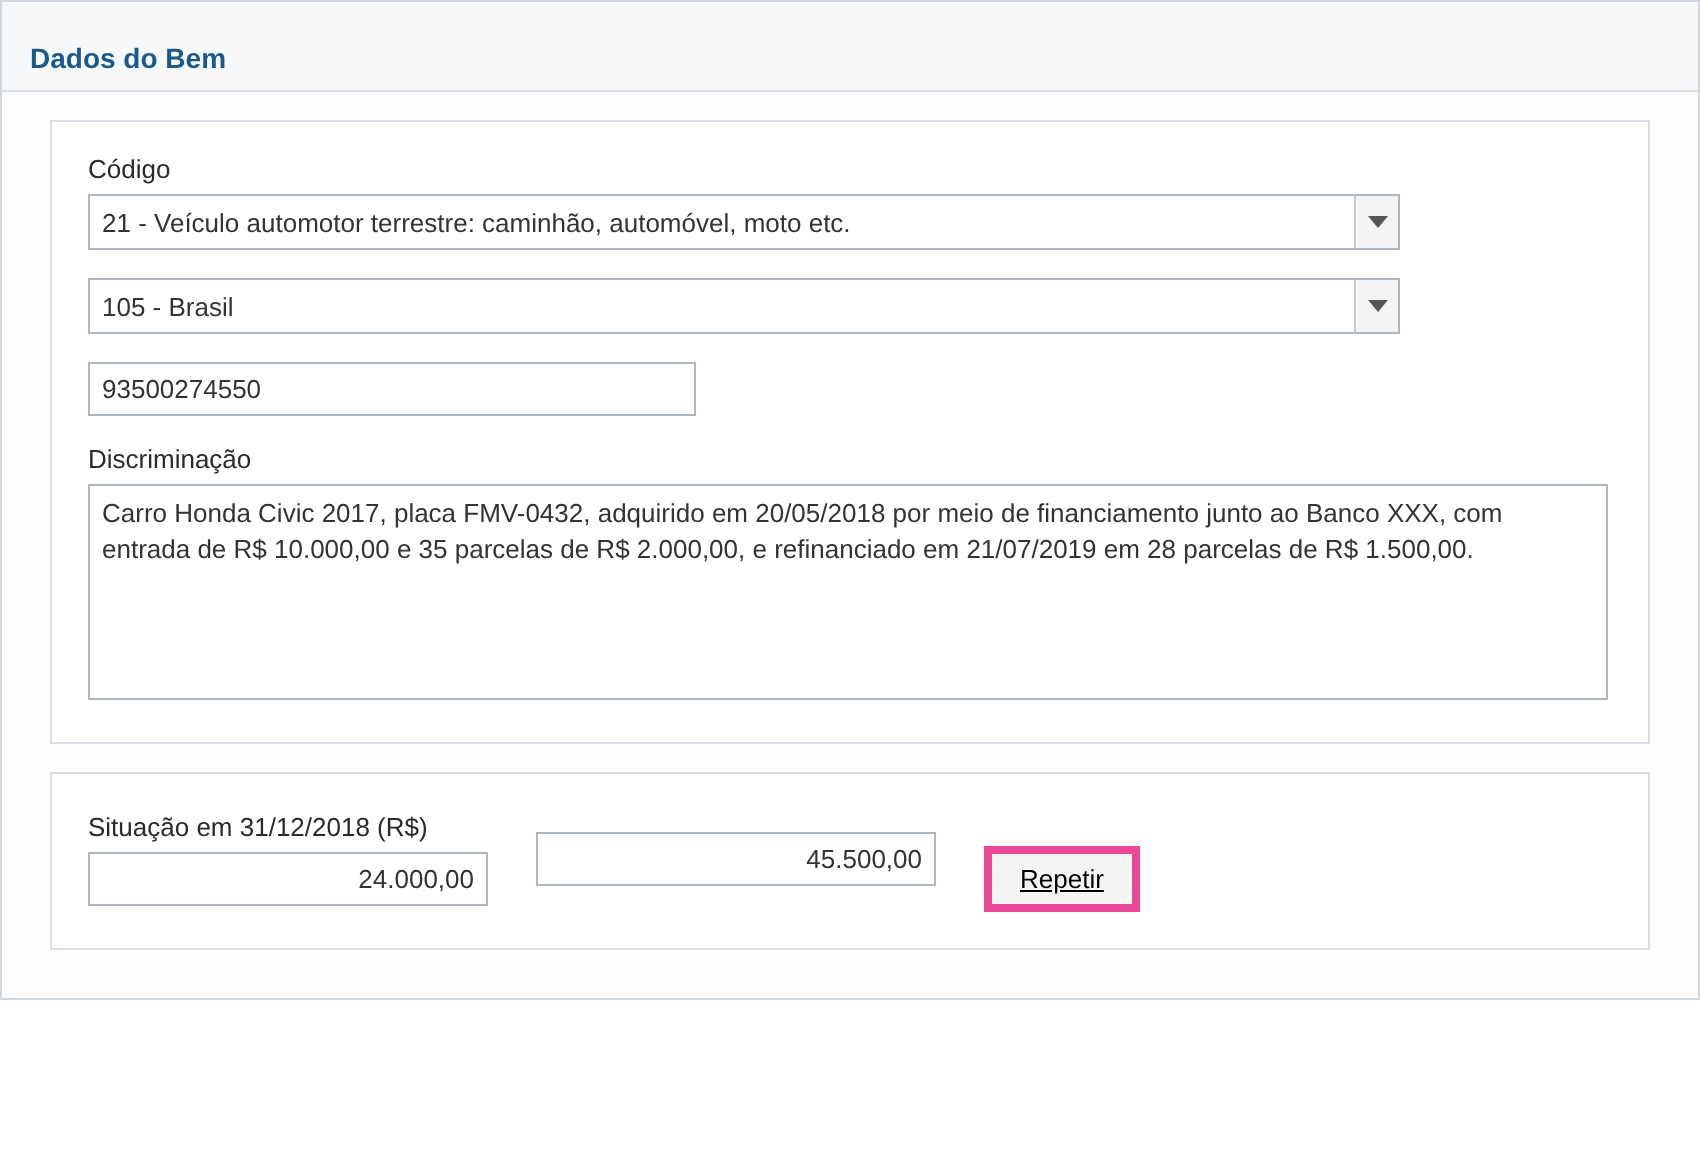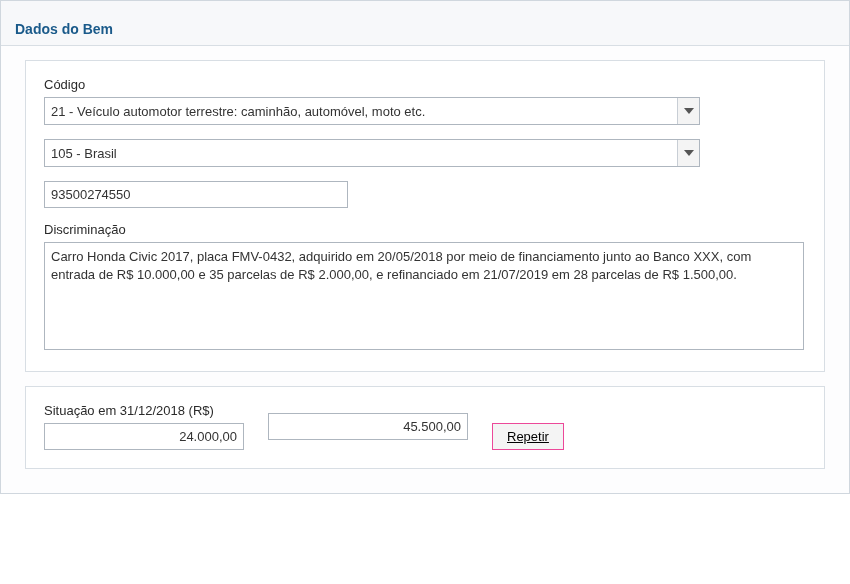--- a/index.html
+++ b/index.html
@@ -14,21 +14,21 @@
     select{height:28px}
     .select-wrap{position:relative;display:block;width:656px}
     .select-wrap select{-webkit-appearance:none;-moz-appearance:none;appearance:none;width:100%;padding-right:26px}
     .select-btn{position:absolute;right:1px;top:1px;bottom:1px;width:22px;display:flex;align-items:center;justify-content:center;background:#f4f4f4;border-left:1px solid #c8ced5;pointer-events:none}
     .select-btn svg{width:10px;height:10px;fill:#555}
     .renavam{width:304px}
     textarea{width:760px;height:108px;resize:none;line-height:1.35}
     .situacao-row{display:flex;align-items:center;gap:24px}
     .sit{display:flex;flex-direction:column}
     .sit input{width:200px;text-align:right}
-    .btn{font:inherit;background:#f4f4f4;border:1px solid #ec4899;padding:5px 14px;cursor:default;margin-top:20px}
+    .btn{font:inherit;background:#f4f4f4;border:4px solid #ec4899;padding:5px 14px;cursor:default;margin-top:20px}
     .btn-text{text-decoration:underline}
     .hint{font-size:12.5px;color:#2a2a2a;margin-top:20px;max-width:220px;line-height:1.35}
   </style>
 </head>
 <body>
 
 <div class="panel">
   <div class="panel-header">Dados do Bem</div>
   <div class="inner">
 

